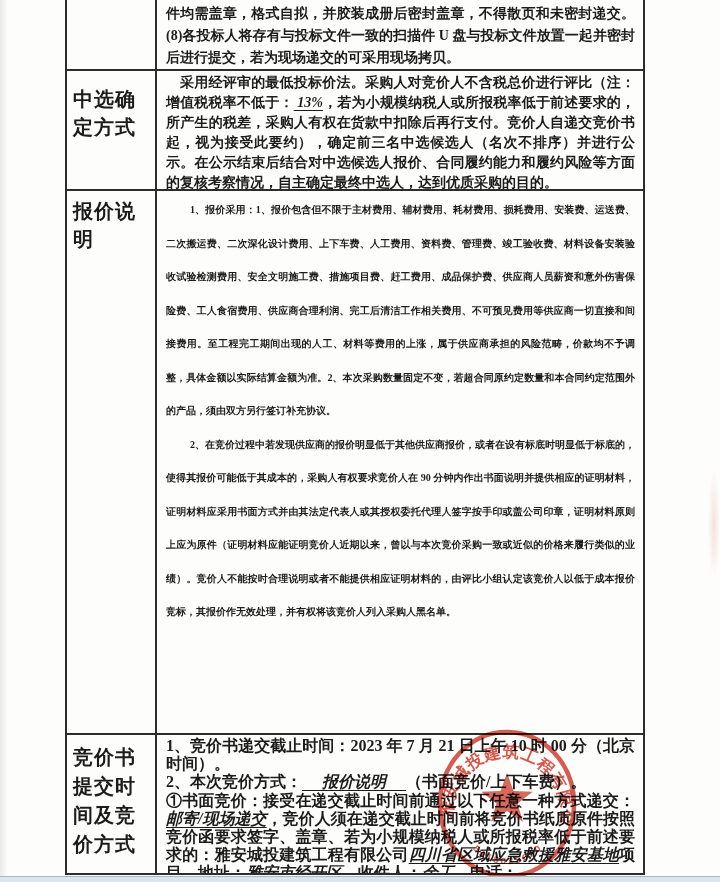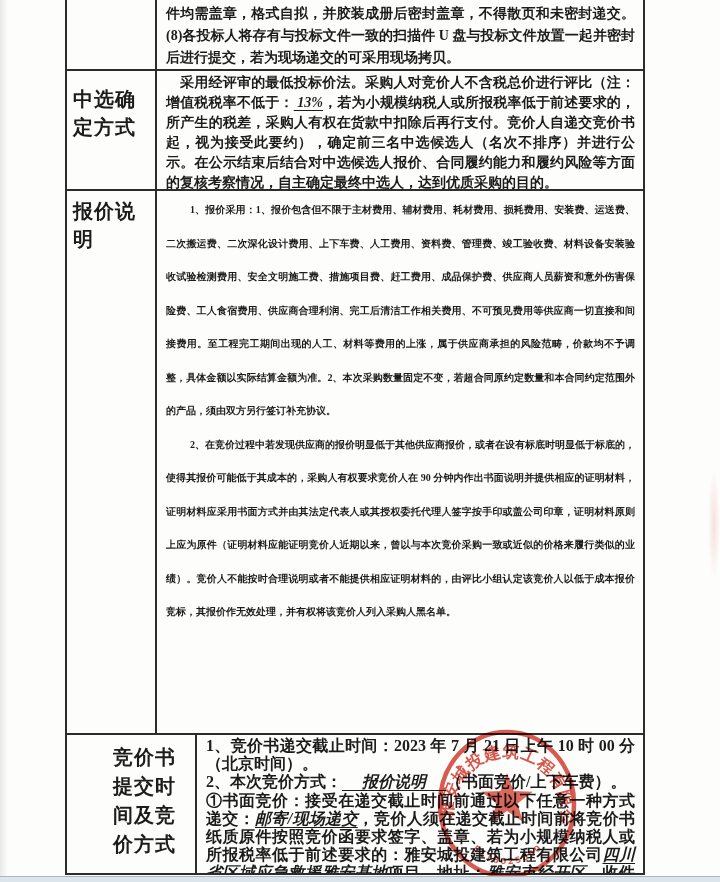--- a/index.html
+++ b/index.html
@@ -32,21 +32,21 @@
     overflow:hidden;
   }
   .content-cell{
     flex:1;box-sizing:border-box;overflow:hidden;
     padding:4px 8px 0 9px;
     font-weight:700;text-align:justify;
   }
   .row1{height:74px;}
   .row2{height:120px;}
   .row3{height:571px;}
-  .row4{height:140px;padding-left:40px;}
+  .row4{height:140px;}
   .row1 .content-cell{font-size:14px;line-height:22px;padding-top:5px;}
   .row2 .content-cell{font-size:14px;line-height:20px;padding-top:2px;text-indent:1em;}
   .row2 .label-cell{padding-top:14px;}
   .row3 .content-cell{font-size:10px;line-height:33.5px;padding-top:2px;}
   .row3 .content-cell p{margin:0;text-indent:2.4em;}
   .row3 .label-cell{padding-top:6px;}
   .row4 .content-cell{font-size:16px;line-height:18.2px;padding-top:2px;}
   .row4 .label-cell{padding-top:8px;line-height:29px;}
   .u{text-decoration:underline;text-underline-offset:3px;font-style:italic;}
   .line{display:block;}

